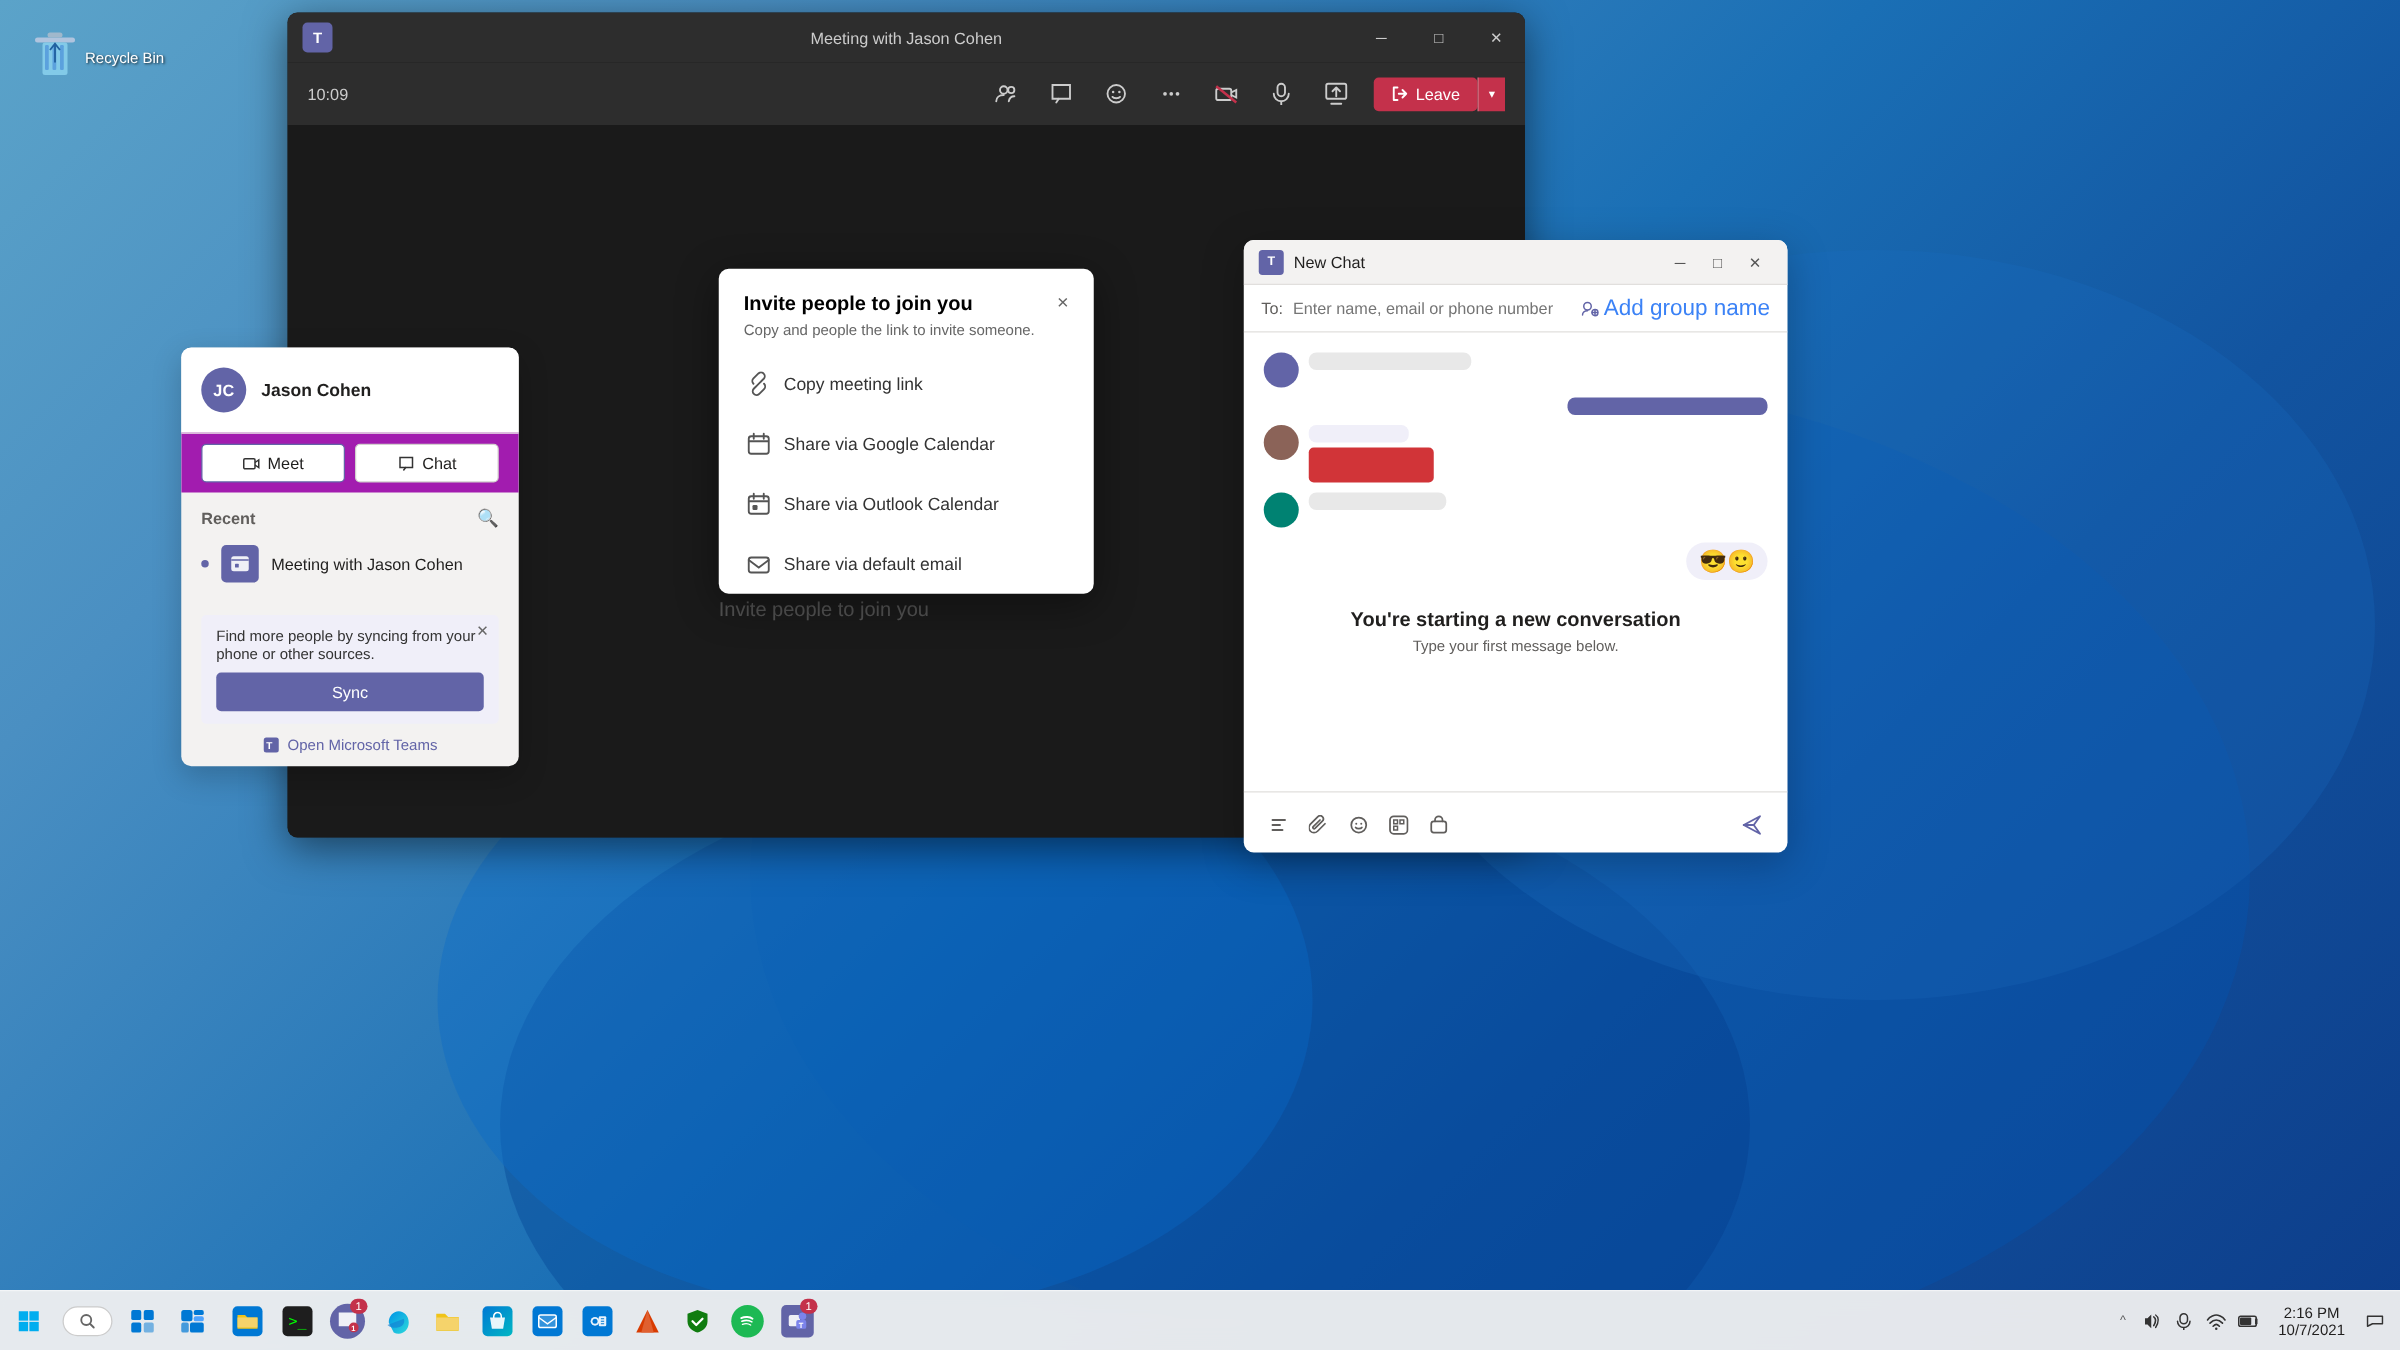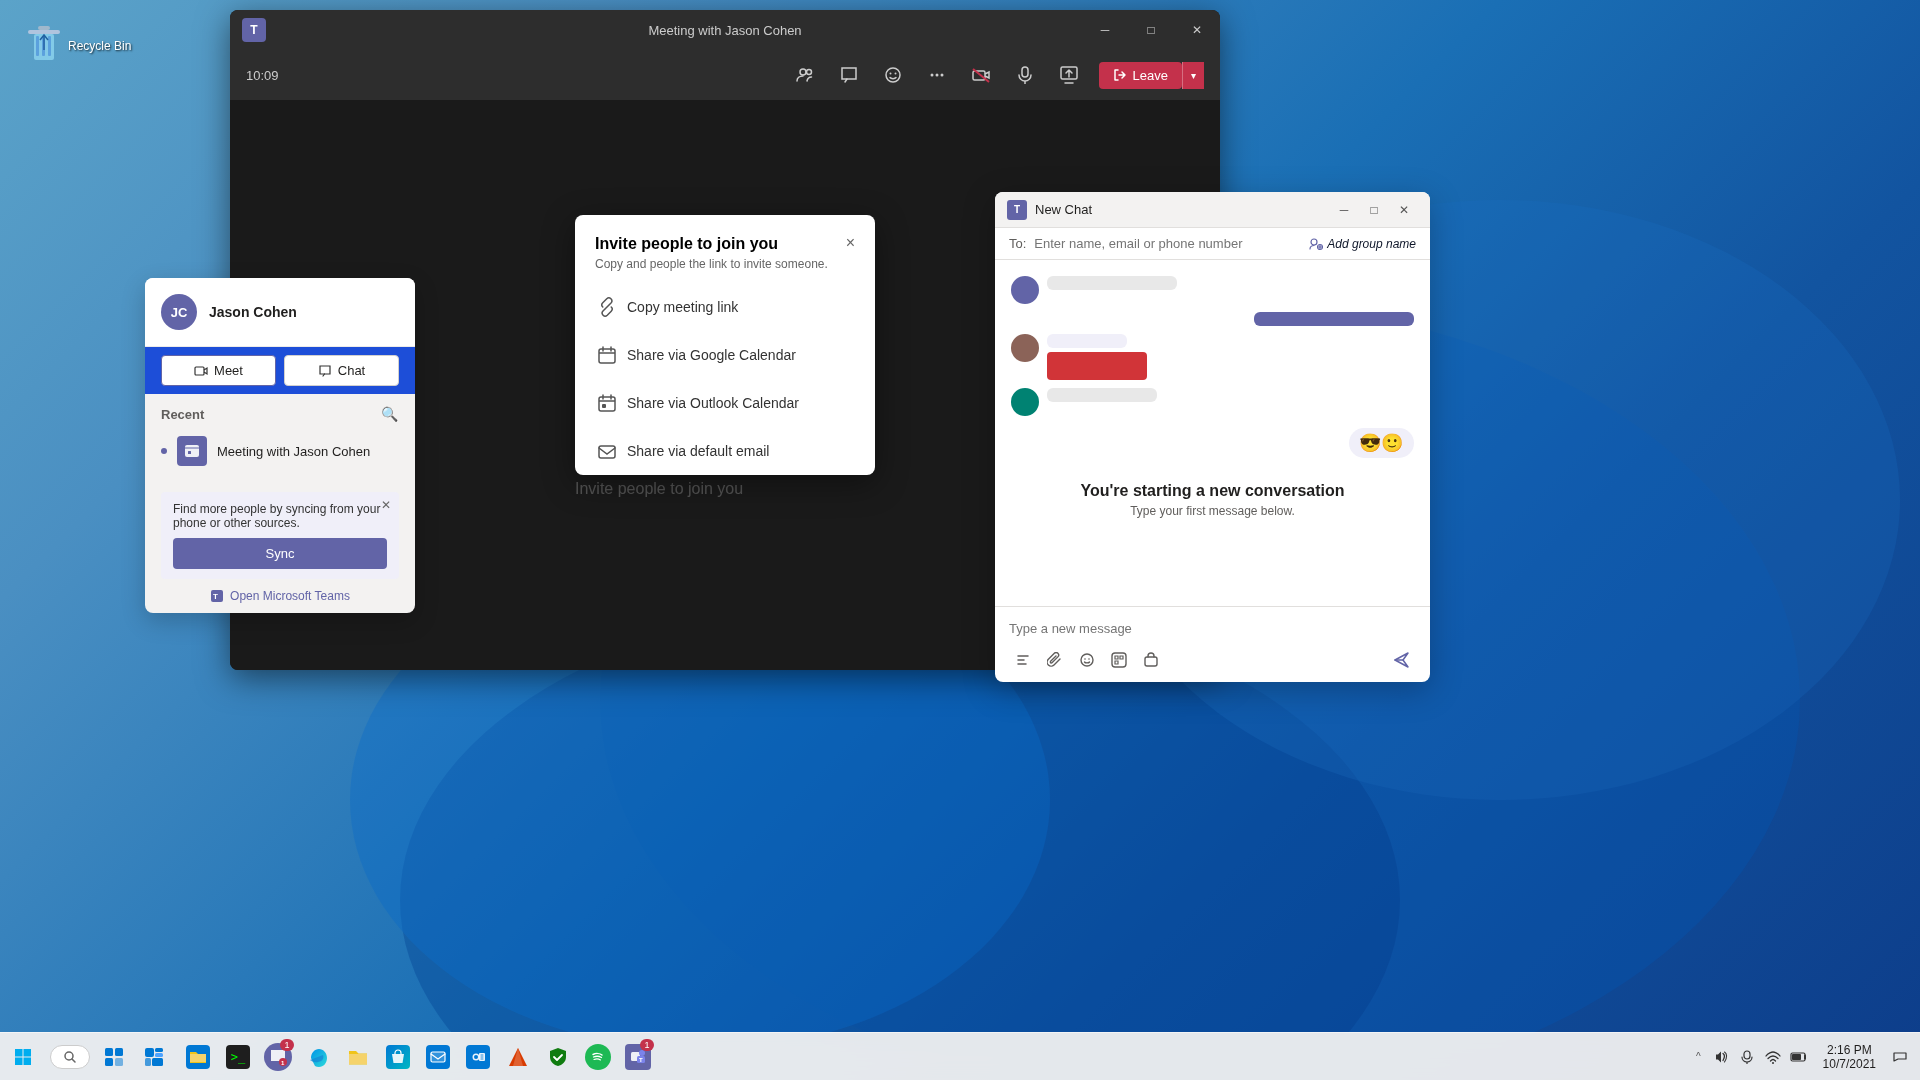--- a/index.html
+++ b/index.html
@@ -257,21 +257,21 @@
     }
     .contact-name {
       font-size: 14px;
       font-weight: 600;
       color: #201f1e;
     }
     .contact-actions {
       display: flex;
       padding: 8px 16px;
       gap: 8px;
-      background: #1d4ed8;
+      background: #a21caf;
       border-top: 1px solid #edebe9;
     }
     .contact-action-btn {
       flex: 1;
       padding: 7px 12px;
       border-radius: 4px;
       font-size: 13px;
       cursor: pointer;
       display: flex;
       align-items: center;
@@ -452,25 +452,24 @@
       border: none;
       outline: none;
       font-size: 13px;
       color: #201f1e;
       background: transparent;
     }
     .new-chat-add-group {
       display: flex;
       align-items: center;
       gap: 4px;
-      color: #0f172a;
-      font-size: 12px;
+      color: #3b82f6;
+      font-size: 18px;
       cursor: pointer;
       white-space: nowrap;
-      font-style: italic;
     }
     .new-chat-body {
       flex: 1;
       padding: 16px;
       display: flex;
       flex-direction: column;
       align-items: center;
       justify-content: flex-start;
       overflow: hidden;
     }
@@ -965,21 +964,20 @@
       <div class="chat-emoji-row">
         <div style="background:#f0eff9;border-radius:20px;padding:4px 10px;font-size:18px;">😎🙂</div>
       </div>
     </div>
 
     <div class="new-convo-title">You're starting a new conversation</div>
     <div class="new-convo-subtitle">Type your first message below.</div>
   </div>
 
   <div class="new-chat-input-area">
-    <input class="new-chat-input" type="text" placeholder="Type a new message" style="">
     <div class="new-chat-toolbar">
 
       <button class="new-chat-tool-btn">
         <svg width="16" height="16" viewBox="0 0 16 16" fill="none">
           <path d="M3 4h10M3 8h6M3 12h8" stroke="#605e5c" stroke-width="1.5" stroke-linecap="round"></path>
         </svg>
       </button>
 
       <button class="new-chat-tool-btn">
         <svg width="16" height="16" viewBox="0 0 16 16" fill="none">

